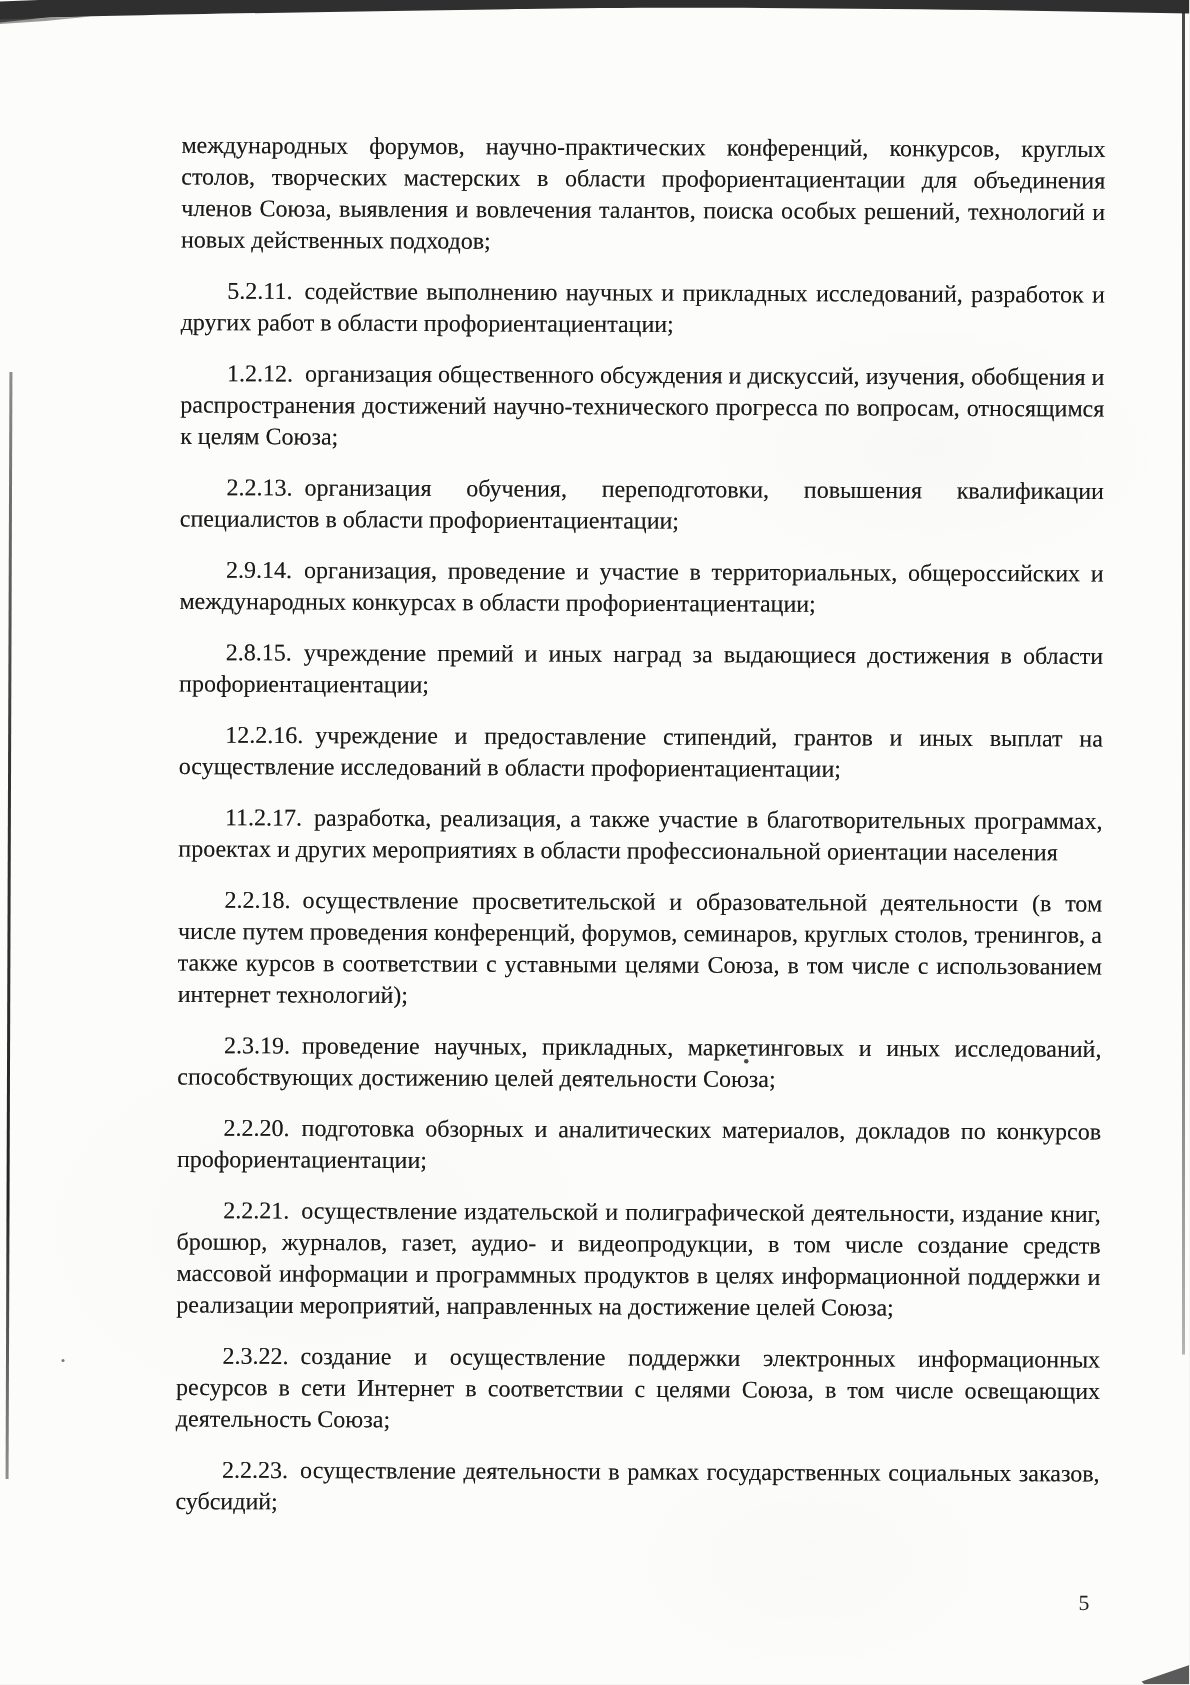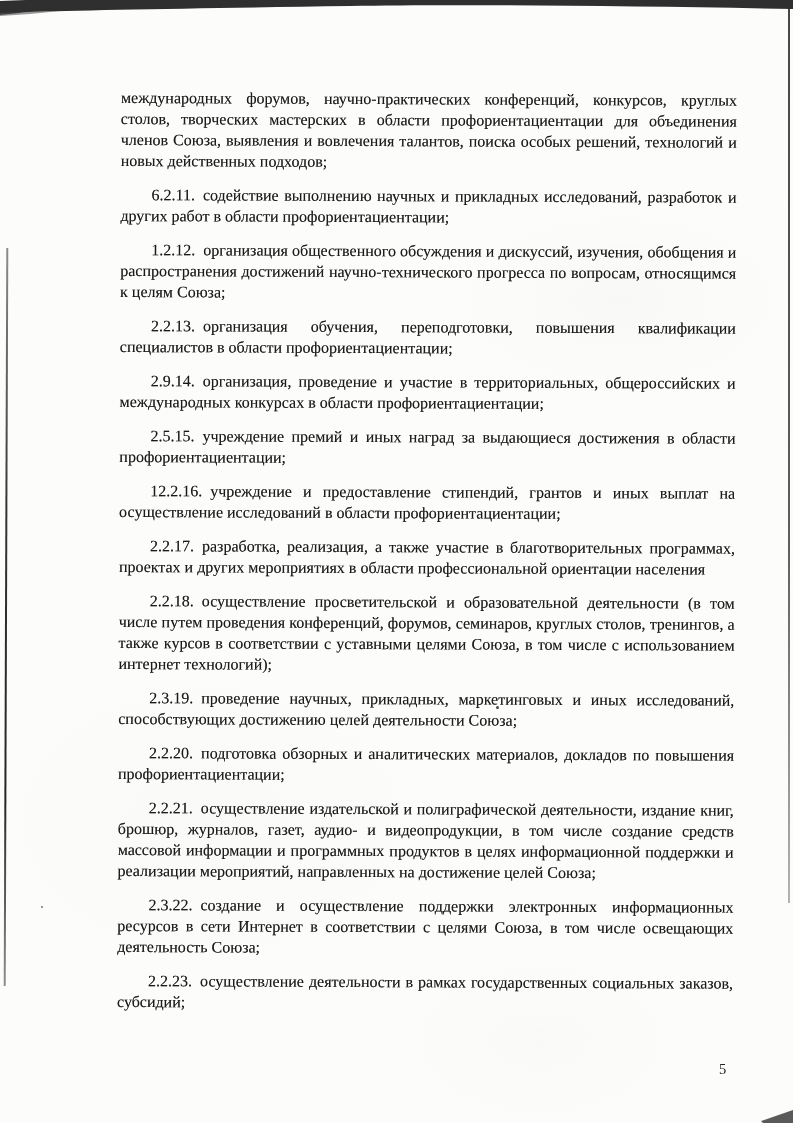--- a/index.html
+++ b/index.html
@@ -82,39 +82,39 @@
   <svg class="scan-corner" width="32" height="14" viewBox="0 0 32 14">
     <polygon points="0,12 32,1 32,14 2,14" fill="#3d3d3d" opacity="0.85"></polygon>
   </svg>
 
   <div class="scan-dot dot-1"></div>
   <div class="scan-dot dot-2"></div>
 
   <main class="text-block">
     <p class="para first"><span class="body">международных форумов, научно-практических конференций, конкурсов, круглых столов, творческих мастерских в области профориентациентации для объединения членов Союза, выявления и вовлечения талантов, поиска особых решений, технологий и новых действенных подходов;</span></p>
 
-    <p class="para"><span class="num">6.2.11.</span><span class="body">содействие выполнению научных и прикладных исследований, разработок и других работ в области профориентациентации;</span></p>
+    <p class="para"><span class="num">5.2.11.</span><span class="body">содействие выполнению научных и прикладных исследований, разработок и других работ в области профориентациентации;</span></p>
 
     <p class="para"><span class="num">1.2.12.</span><span class="body">организация общественного обсуждения и дискуссий, изучения, обобщения и распространения достижений научно-технического прогресса по вопросам, относящимся к целям Союза;</span></p>
 
     <p class="para"><span class="num">2.2.13.</span><span class="body">организация обучения, переподготовки, повышения квалификации специалистов в области профориентациентации;</span></p>
 
     <p class="para"><span class="num">2.9.14.</span><span class="body">организация, проведение и участие в территориальных, общероссийских и международных конкурсах в области профориентациентации;</span></p>
 
-    <p class="para"><span class="num">2.5.15.</span><span class="body">учреждение премий и иных наград за выдающиеся достижения в области профориентациентации;</span></p>
+    <p class="para"><span class="num">2.8.15.</span><span class="body">учреждение премий и иных наград за выдающиеся достижения в области профориентациентации;</span></p>
 
     <p class="para"><span class="num">12.2.16.</span><span class="body">учреждение и предоставление стипендий, грантов и иных выплат на осуществление исследований в области профориентациентации;</span></p>
 
-    <p class="para"><span class="num">2.2.17.</span><span class="body">разработка, реализация, а также участие в благотворительных программах, проектах и других мероприятиях в области профессиональной ориентации населения</span></p>
+    <p class="para"><span class="num">11.2.17.</span><span class="body">разработка, реализация, а также участие в благотворительных программах, проектах и других мероприятиях в области профессиональной ориентации населения</span></p>
 
     <p class="para"><span class="num">2.2.18.</span><span class="body">осуществление просветительской и образовательной деятельности (в том числе путем проведения конференций, форумов, семинаров, круглых столов, тренингов, а также курсов в соответствии с уставными целями Союза, в том числе с использованием интернет технологий);</span></p>
 
     <p class="para"><span class="num">2.3.19.</span><span class="body">проведение научных, прикладных, маркетинговых и иных исследований, способствующих достижению целей деятельности Союза;</span></p>
 
-    <p class="para"><span class="num">2.2.20.</span><span class="body">подготовка обзорных и аналитических материалов, докладов по повышения профориентациентации;</span></p>
+    <p class="para"><span class="num">2.2.20.</span><span class="body">подготовка обзорных и аналитических материалов, докладов по конкурсов профориентациентации;</span></p>
 
     <p class="para"><span class="num">2.2.21.</span><span class="body">осуществление издательской и полиграфической деятельности, издание книг, брошюр, журналов, газет, аудио- и видеопродукции, в том числе создание средств массовой информации и программных продуктов в целях информационной поддержки и реализации мероприятий, направленных на достижение целей Союза;</span></p>
 
     <p class="para"><span class="num">2.3.22.</span><span class="body">создание и осуществление поддержки электронных информационных ресурсов в сети Интернет в соответствии с целями Союза, в том числе освещающих деятельность Союза;</span></p>
 
     <p class="para"><span class="num">2.2.23.</span><span class="body">осуществление деятельности в рамках государственных социальных заказов, субсидий;</span></p>
   </main>
 
   <div class="page-number">5</div>
 </div>

